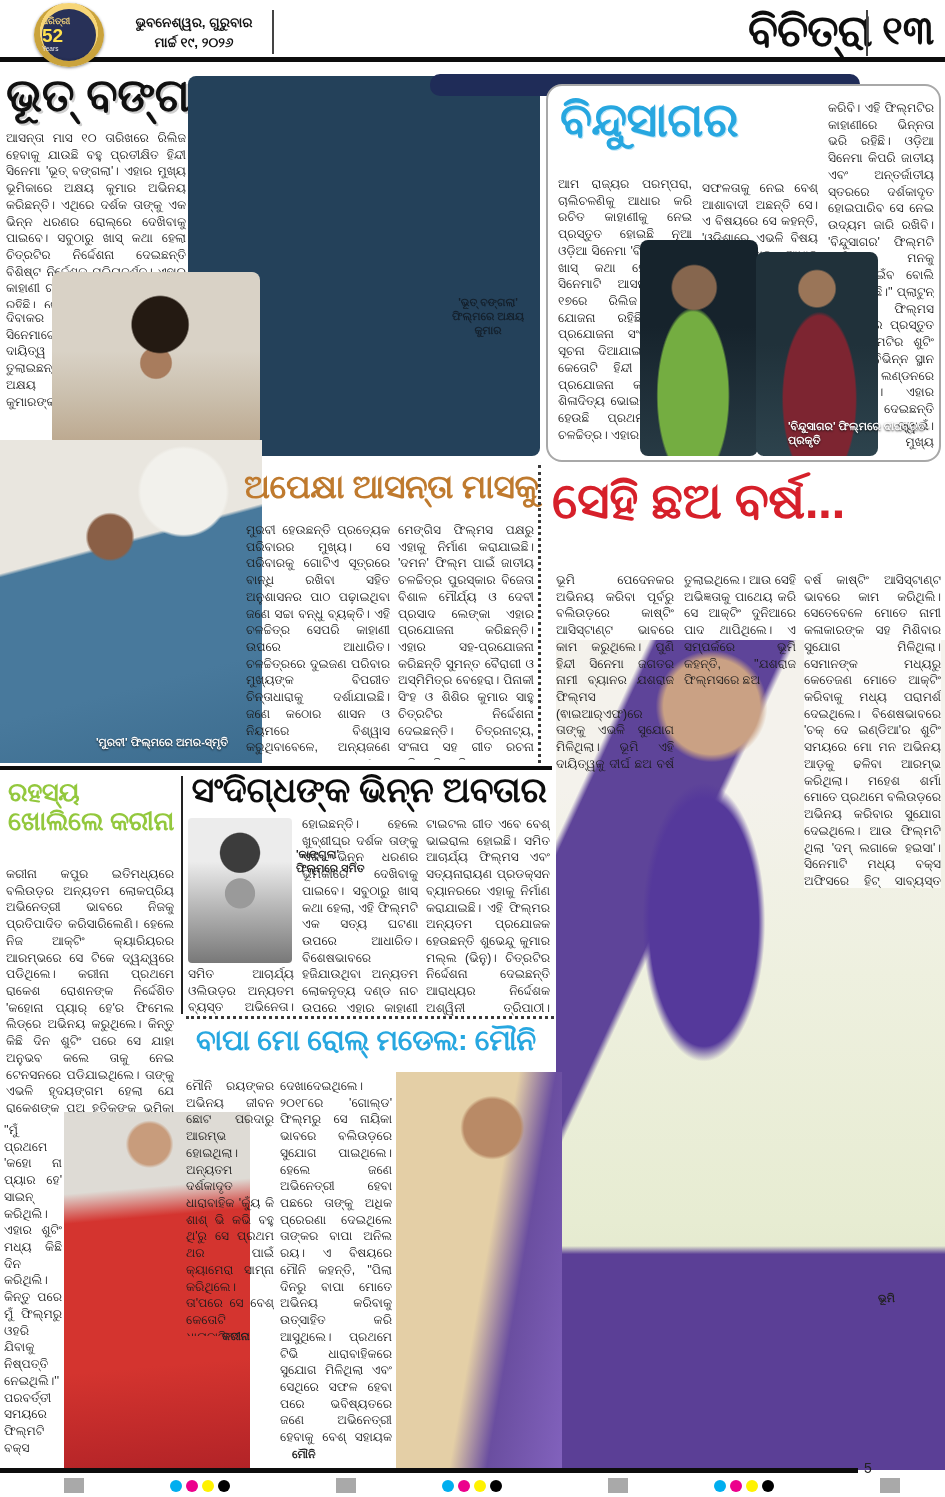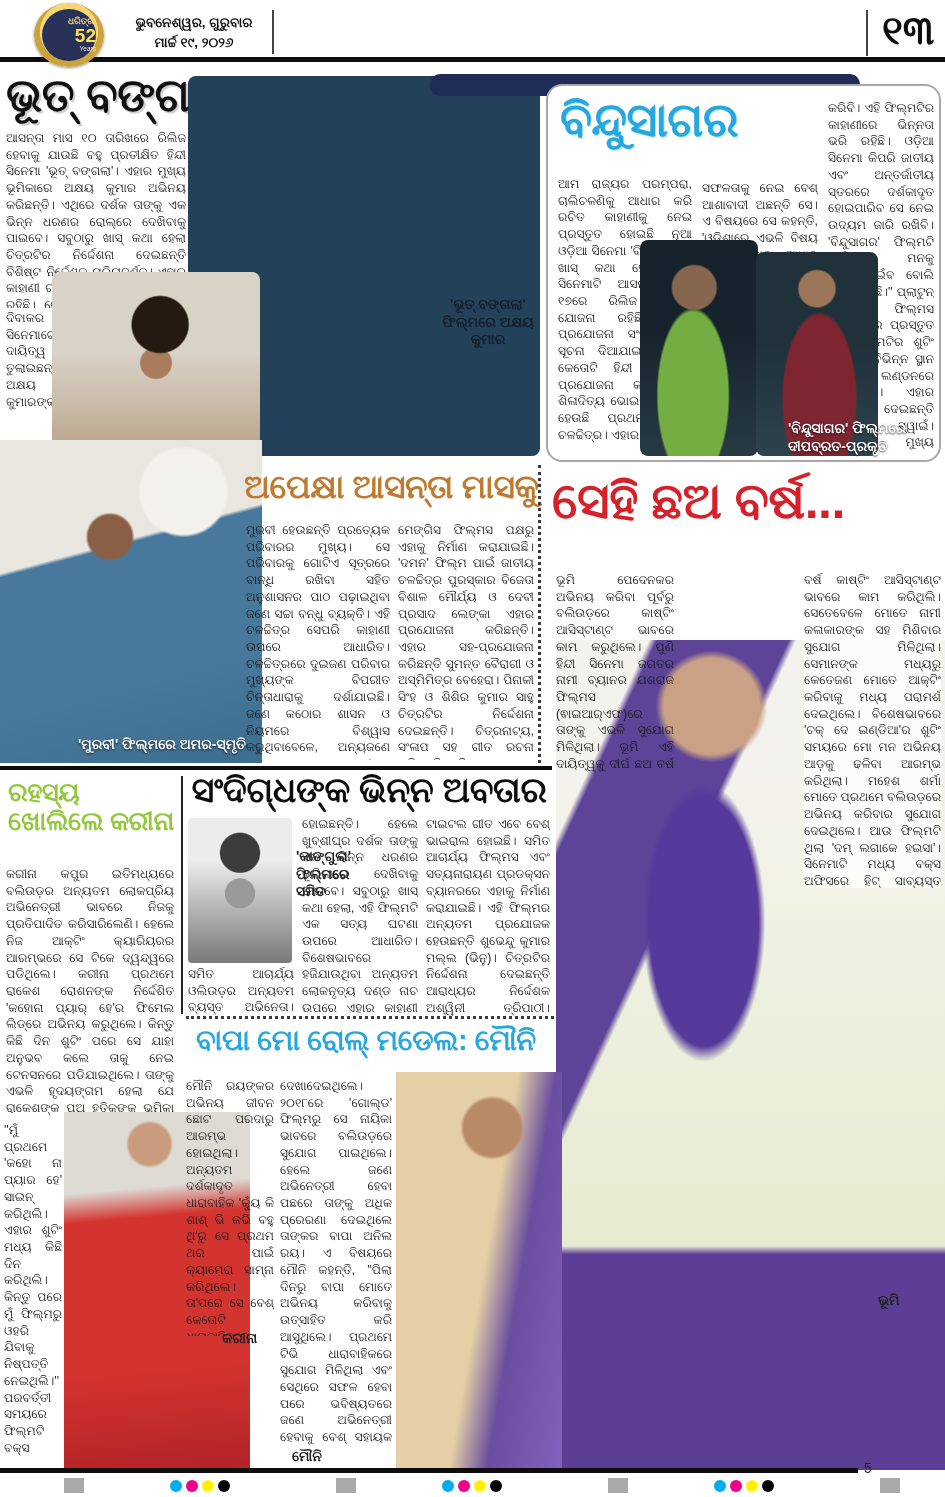--- a/index.html
+++ b/index.html
@@ -1,32 +1,32 @@
 <!DOCTYPE html>
 <html><head>
 <meta charset="utf-8">
 <style>
   html,body{margin:0;padding:0;background:#d9d9d9;}
   #page{position:relative;width:945px;height:1497px;background:#ffffff;overflow:hidden;
         font-family:"Liberation Sans",sans-serif;color:#141414;}
   .abs{position:absolute;}
   .body-text{font-size:12.3px;line-height:1.36;text-align:justify;color:#1b1b1b;overflow:hidden;}
   .headline{font-weight:bold;letter-spacing:-0.5px;}
-  .caption{font-size:14px;font-weight:bold;line-height:1.25;}
+  .caption{font-size:11px;font-weight:bold;line-height:1.25;}
   .caption-light{color:#ffffff;text-shadow:0 1px 2px rgba(0,0,0,.8);}
   .photo{border-radius:8px;overflow:hidden;}
   
   #top-rule{left:0;top:57px;width:945px;height:5px;background:#0d0d0d;}
   #logo{left:26px;top:3px;width:88px;height:64px;}
   #logo .wreath{position:absolute;left:8px;top:0;width:70px;height:64px;border-radius:50%;
      background:radial-gradient(circle at 50% 45%,#f7d678 0 58%,#caa33c 59% 78%,#e9cd7a 79% 100%);
      box-shadow:0 1px 3px rgba(0,0,0,.45);}
   #logo .inner{position:absolute;left:16px;top:6px;width:54px;height:52px;border-radius:50%;
      background:radial-gradient(circle at 50% 35%,#283158 0 70%,#141a38 100%);
-     display:flex;flex-direction:column;align-items:flex-end;justify-content:center;}
+     display:flex;flex-direction:column;align-items:flex-start;justify-content:center;}
   #logo .brand{font-size:9px;font-weight:bold;color:#f2d27a;line-height:1;}
   #logo .num{font-size:19px;font-weight:bold;color:#ffe14d;line-height:1.05;}
   #logo .yrs{font-size:6.5px;color:#e8e8e8;line-height:1;}
   .hdr-date{font-size:13.5px;font-weight:bold;color:#111;line-height:1.5;}
   .vrule{width:2px;background:#444;}
   #masthead{font-size:44px;font-weight:bold;color:#0e0e0e;letter-spacing:-1px;}
   #pageno-odia{font-size:40px;font-weight:bold;color:#0e0e0e;}
   
   #hl-bhoot{left:6px;top:68px;width:300px;font-size:46px;color:#101010;
      text-shadow:2px 2px 0 #cfcfcf;}
@@ -99,20 +99,21 @@
       <span class="yrs">Years</span>
     </div>
   </div>
 
   <div class="abs hdr-date" style="left:124px;top:13px;width:140px;text-align:center;">
     <div>ଭୁବନେଶ୍ୱର, ଗୁରୁବାର</div>
     <div>ମାର୍ଚ୍ଚ ୧୯, ୨୦୨୬</div>
   </div>
   <div class="abs vrule" style="left:272px;top:10px;height:44px;"></div>
 
+  <div class="abs" id="masthead" style="left:748px;top:6px;">ବିଚିତ୍ରା</div>
   <div class="abs vrule" style="left:866px;top:10px;height:46px;"></div>
   <div class="abs" id="pageno-odia" style="left:882px;top:8px;">୧୩</div>
 
   <div class="abs headline" id="hl-bhoot">ଭୂତ୍ ବଙ୍ଗଲା</div>
   <div class="abs body-text" style="left:6px;top:130px;width:180px;height:178px;">ଆସନ୍ତା ମାସ ୧୦ ତାରିଖରେ ରିଲିଜ ହେବାକୁ ଯାଉଛି ବହୁ ପ୍ରତୀକ୍ଷିତ ହିନ୍ଦୀ ସିନେମା 'ଭୂତ୍ ବଙ୍ଗଲା'। ଏହାର ମୁଖ୍ୟ ଭୂମିକାରେ ଅକ୍ଷୟ କୁମାର ଅଭିନୟ କରିଛନ୍ତି। ଏଥିରେ ଦର୍ଶକ ତାଙ୍କୁ ଏକ ଭିନ୍ନ ଧରଣର ରୋଲ୍‌ରେ ଦେଖିବାକୁ ପାଇବେ। ସବୁଠାରୁ ଖାସ୍ କଥା ହେଲା ଚିତ୍ରଟିର ନିର୍ଦ୍ଦେଶନା ଦେଇଛନ୍ତି ବିଶିଷ୍ଟ ନିର୍ଦ୍ଦେଶକ ପ୍ରିୟଦର୍ଶନ। ଏହାର କାହାଣୀ ରହସ୍ୟ ଏବଂ ରୋମାଞ୍ଚରେ ଭରି ରହିଛି। କେବଳ ସେତିକି ନୁହେଁ, ଏଥିରୁ କମେଡିର ମଜା ପାଇପାରିବେ। ଫିଲ୍ମଟିର ପ୍ରଯୋଜନା କରିଛନ୍ତି ଅକ୍ଷୟ କୁମାର, ଖୋଇରା କପୁର ଏବଂ ଏକତା କପୁର। ଆକାଶ କୌଶିକ କାହାଣୀ ରଚନା କରିଛନ୍ତି। ରୋହନ ଶଙ୍କର ସଂଳାପ ଲେଖିଥିବା ବେଳେ ପ୍ରିୟଦର୍ଶନ ଏବଂ ରୋହନ ମିଳିତ ଭାବରେ ଚିତ୍ରନାଟ୍ୟ ରଚନା କରିଛନ୍ତି।</div>
   <div class="abs body-text" style="left:6px;top:310px;width:74px;height:100px;">ଦିବାକର ମଣି ସିନେମାଟୋଗ୍ରାଫି ଦାୟିତ୍ୱ ତୁଲାଇଛନ୍ତି। ଅକ୍ଷୟ କୁମାରଙ୍କ ବ୍ୟତୀତ ପରେଶ ରାୱଲ, ରାଜପାଲ ଯାଦବ ଏବଂ ତବୁ ପ୍ରମୁଖ କଳାକାର ଏଥିରେ ଅଭିନୟ କରିଛନ୍ତି।</div>
 
   <div class="abs photo photo-akshay" style="left:188px;top:76px;width:352px;height:380px;"></div>
   <div class="abs caption" style="left:438px;top:296px;width:100px;text-align:center;color:#14202c;">'ଭୂତ୍ ବଙ୍ଗଲା' ଫିଲ୍ମରେ ଅକ୍ଷୟ କୁମାର</div>
 
@@ -131,20 +132,21 @@
   <div class="abs caption caption-light" style="left:788px;top:420px;width:146px;text-align:left;">'ବିନ୍ଦୁସାଗର' ଫିଲ୍ମରେ ଦୀପବ୍ରତ-ପ୍ରକୃତି</div>
 
   <div class="abs headline" id="hl-apeksha">ଅପେକ୍ଷା ଆସନ୍ତା ମାସକୁ</div>
   <div class="abs body-text" style="left:246px;top:522px;width:144px;height:238px;">ମୁରବୀ ହେଉଛନ୍ତି ପ୍ରତ୍ୟେକ ପରିବାରର ମୁଖ୍ୟ। ସେ ପରିବାରକୁ ଗୋଟିଏ ସୂତ୍ରରେ ବାନ୍ଧି ରଖିବା ସହିତ ଅନୁଶାସନର ପାଠ ପଢ଼ାଇଥିବା ଜଣେ ସଚ୍ଚା ବନ୍ଧୁ ବ୍ୟକ୍ତି। ଏହି ଚଳଚ୍ଚିତ୍ର ସେପରି କାହାଣୀ ଉପରେ ଆଧାରିତ। ଚଳଚ୍ଚିତ୍ରରେ ଦୁଇଜଣ ପରିବାର ମୁଖ୍ୟଙ୍କ ବିପରୀତ ଚିନ୍ତାଧାରାକୁ ଦର୍ଶାଯାଇଛି। ଜଣେ କଠୋର ଶାସନ ଓ ନିୟମରେ ବିଶ୍ୱାସ କରୁଥିବାବେଳେ, ଅନ୍ୟଜଣେ ସ୍ନେହ, ମମତା ଓ ସ୍ୱାଧୀନତା ମାଧ୍ୟମରେ ପରିବାରକୁ ମଜଭୁତ ଭାବେ ଗଢ଼ିଛନ୍ତି। ଦୁଇ ପରିବାରର ସଂଘର୍ଷ ମାଧ୍ୟମରେ ସମ୍ପର୍କ ଓ ମୂଲ୍ୟବୋଧକୁ ନିଛକ ଭାବେ ଦର୍ଶାଯାଇଛି। ଫିଲ୍ମଟିର ଟାଇଟଲ ରହିଛି 'ମୁରବୀ'। ଉକ୍ତ ଚିତ୍ରଟି ଆସନ୍ତା ମାସ ୧୪ରେ ରିଲିଜ ହେବାକୁ ଯାଉଛି ବୋଲି ପ୍ରଯୋଜନା ସଂସ୍ଥା ପକ୍ଷରୁ ସୂଚନା ଦିଆଯାଇଛି।</div>
   <div class="abs body-text" style="left:398px;top:522px;width:136px;height:238px;">ମେଙ୍ଗିସ ଫିଲ୍ମସ ପକ୍ଷରୁ ଏହାକୁ ନିର୍ମାଣ କରାଯାଇଛି। 'ଦମନ' ଫିଲ୍ମ ପାଇଁ ଜାତୀୟ ଚଳଚ୍ଚିତ୍ର ପୁରସ୍କାର ବିଜେତା ବିଶାଳ ମୌର୍ଯ୍ୟ ଓ ଦେବୀ ପ୍ରସାଦ ଲେଙ୍କା ଏହାର ପ୍ରଯୋଜନା କରିଛନ୍ତି। ଏହାର ସହ-ପ୍ରଯୋଜନା କରିଛନ୍ତି ସୁମନ୍ତ ବୈରାଗୀ ଓ ଅସ୍ମିମିତ୍ର ବେହେରା। ପିନାକୀ ସିଂହ ଓ ଶିଶିର କୁମାର ସାହୁ ଚିତ୍ରଟିର ନିର୍ଦ୍ଦେଶନା ଦେଇଛନ୍ତି। ଚିତ୍ରନାଟ୍ୟ, ସଂଳାପ ସହ ଗୀତ ରଚନା କରିଛନ୍ତି ପି. ସନ୍ତୋଷ। ଗୀତଗୁଡ଼ିକୁ ସ୍ୱର ଦେଇଛନ୍ତି ଅସ୍ମିମିତ୍ରା ବେହେରା। କୁନା ତ୍ରିପାଠୀ, ଜୟପ୍ରକାଶ ଦାସ, ବିଜୟିନୀ ମିଶ୍ର, ଅଙ୍କିତା ମହାନ୍ତି, ବି ଏସ୍ ବୈଶାଳୀ, ଉଦିତ ଗୁରୁ, ଅମୀର, ପ୍ରଗତି ଓ ପ୍ରସେନ୍‌ଜିତ ପ୍ରମୁଖ କଳାକାର ଏଥିରେ ଅଭିନୟ କରିଛନ୍ତି।</div>
   <div class="abs dot-v" style="left:538px;top:465px;height:298px;"></div>
 
   <div class="abs headline" id="hl-sehi">ସେହି ଛଅ ବର୍ଷ...</div>
   <div class="abs photo photo-bhumi" style="left:556px;top:640px;width:389px;height:830px;border-radius:0;"></div>
   <div class="abs body-text" style="left:556px;top:572px;width:118px;height:200px;">ଭୂମି ପେଦେନକର ଅଭିନୟ କରିବା ପୂର୍ବରୁ ବଲିଉଡ଼ରେ କାଷ୍ଟିଂ ଆସିସ୍ଟାଣ୍ଟ ଭାବରେ କାମ କରୁଥିଲେ। ପୁଣି ହିନ୍ଦୀ ସିନେମା ଜଗତର ନାମୀ ବ୍ୟାନର ଯଶରାଜ ଫିଲ୍ମସ (ଵାଇଆର୍‌ଏଫ)ରେ ତାଙ୍କୁ ଏଭଳି ସୁଯୋଗ ମିଳିଥିଲା। ଭୂମି ଏହି ଦାୟିତ୍ୱକୁ ଦୀର୍ଘ ଛଅ ବର୍ଷ ଧରି ବେଶ୍ ସୁଚାରୁ ରୂପେ</div>
+  <div class="abs body-text" style="left:684px;top:572px;width:112px;height:122px;">ତୁଲାଇଥିଲେ। ଆଉ ସେହି ଅଭିଜ୍ଞତାକୁ ପାଥେୟ କରି ସେ ଆକ୍ଟିଂ ଦୁନିଆରେ ପାଦ ଥାପିଥିଲେ। ଏ ସମ୍ପର୍କରେ ଭୂମି କହନ୍ତି, ''ଯଶରାଜ ଫିଲ୍ମସରେ ଛଅ</div>
   <div class="abs body-text" style="left:804px;top:572px;width:137px;height:316px;background:rgba(255,255,255,.78);">ବର୍ଷ କାଷ୍ଟିଂ ଆସିସ୍ଟାଣ୍ଟ ଭାବରେ କାମ କରିଥିଲି। ସେତେବେଳେ ମୋତେ ନାମୀ କଳାକାରଙ୍କ ସହ ମିଶିବାର ସୁଯୋଗ ମିଳିଥିଲା। ସେମାନଙ୍କ ମଧ୍ୟରୁ କେତେଜଣ ମୋତେ ଆକ୍ଟିଂ କରିବାକୁ ମଧ୍ୟ ପରାମର୍ଶ ଦେଇଥିଲେ। ବିଶେଷଭାବରେ 'ଚକ୍ ଦେ ଇଣ୍ଡିଆ'ର ଶୁଟିଂ ସମୟରେ ମୋ ମନ ଅଭିନୟ ଆଡ଼କୁ ଢଳିବା ଆରମ୍ଭ କରିଥିଲା। ମହେଶ ଶର୍ମା ମୋତେ ପ୍ରଥମେ ବଲିଉଡ଼ରେ ଅଭିନୟ କରିବାର ସୁଯୋଗ ଦେଇଥିଲେ। ଆଉ ଫିଲ୍ମଟି ଥିଲା 'ଦମ୍ ଲଗାକେ ହଇସା'। ସିନେମାଟି ମଧ୍ୟ ବକ୍ସ ଅଫିସରେ ହିଟ୍ ସାବ୍ୟସ୍ତ ହୋଇଥିଲା।'' ଭୂମିଙ୍କୁ ପ୍ରଥମ ସିନେମା ପାଇଁ ବେଶ୍ କସରତ କରିବାକୁ ପଡିଥିଲା। କାରଣ ଏହି ଫିଲ୍ମର 'ସନ୍ଧ୍ୟା' ଭୂମିକା ପାଇଁ ପାଖାପାଖି ୧୦୦ ଜଣ ନବାଗତା ଅଡିଶନରେ ଅଂଶଗ୍ରହଣ କରିଥିଲେ। ହେଲେ ଶେଷରେ ଭୂମିଙ୍କ ମୁଣ୍ଡରେ ହାତୀ ସୁନା କଳସ ଢାଳିଥିଲା। ଆକ୍ଟିଂ କରିବାକୁ ସୁଯୋଗ ତ ମିଳିଗଲା, ହେଲେ ଏଥିଲାଗି ତାଙ୍କୁ ନିଜ ଓଜନ କମାଇବାକୁ ପଡିଥିଲା।</div>
   <div class="abs caption" style="left:850px;top:1292px;color:#222;margin-left:28px;">ଭୂମି</div>
 
   <div class="abs blackbar" style="left:0;top:766px;width:552px;height:4px;"></div>
   <div class="abs headline" id="hl-rahasya">ରହସ୍ୟ ଖୋଲିଲେ କରୀନା</div>
   <div class="abs body-text" style="left:6px;top:866px;width:168px;height:252px;">କରୀନା କପୁର ଇତିମଧ୍ୟରେ ବଲିଉଡ଼ର ଅନ୍ୟତମ ଲୋକପ୍ରିୟ ଅଭିନେତ୍ରୀ ଭାବରେ ନିଜକୁ ପ୍ରତିପାଦିତ କରିସାରିଲେଣି। ହେଲେ ନିଜ ଆକ୍ଟିଂ କ୍ୟାରିୟରର ଆରମ୍ଭରେ ସେ ଟିକେ ଦ୍ୱନ୍ଦ୍ୱରେ ପଡିଥିଲେ। କରୀନା ପ୍ରଥମେ ରାକେଶ ରୋଶନଙ୍କ ନିର୍ଦ୍ଦେଶିତ 'କହୋନା ପ୍ୟାର୍ ହେ'ର ଫିମେଲ ଲିଡ୍‌ରେ ଅଭିନୟ କରୁଥିଲେ। କିନ୍ତୁ କିଛି ଦିନ ଶୁଟିଂ ପରେ ସେ ଯାହା ଅନୁଭବ କଲେ ତାକୁ ନେଇ ଟେନସନରେ ପଡିଯାଇଥିଲେ। ତାଙ୍କୁ ଏଭଳି ହୃଦୟଙ୍ଗମ ହେଲା ଯେ ରାକେଶଙ୍କ ପୁଅ ହୃତିକଙ୍କ ଭୂମିକା କିପରି ଏହି ଫିଲ୍ମରେ ଅଧିକ ଗୁରୁତ୍ୱ ବହନ କରିବ ସେ ନେଇ ଚେଷ୍ଟା କରାଯାଉଛି। ଏହାଦ୍ୱାରା ଅନ୍ୟ ରୋଲଗୁଡିକ ଗୌଣ ହୋଇଯାଉଛି। ତେଣୁ ବେଶ୍ କିଛି ଭାବିଚିନ୍ତି ସେ ଏହି ଫିଲ୍ମର ଶୁଟିଂରୁ ଓହରି ଯାଇଥିଲେ। ଏ ବିଷୟରେ କରୀନା କହନ୍ତି,</div>
   <div class="abs body-text" style="left:4px;top:1122px;width:58px;height:336px;">''ମୁଁ ପ୍ରଥମେ 'କହୋ ନା ପ୍ୟାର ହେ' ସାଇନ୍ କରିଥିଲି। ଏହାର ଶୁଟିଂ ମଧ୍ୟ କିଛି ଦିନ କରିଥିଲି। କିନ୍ତୁ ପରେ ମୁଁ ଫିଲ୍ମରୁ ଓହରି ଯିବାକୁ ନିଷ୍ପତ୍ତି ନେଇଥିଲି।'' ପରବର୍ତ୍ତୀ ସମୟରେ ଫିଲ୍ମଟି ବକ୍ସ ଅଫିସରେ ହିଟ୍ ସାବ୍ୟସ୍ତ ହୋଇଥିଲା</div>
   <div class="abs photo photo-kareena" style="left:64px;top:1112px;width:186px;height:358px;border-radius:0;"></div>
   <div class="abs caption" style="left:222px;top:1330px;color:#222;">କରୀନା</div>
   <div class="abs vrule" style="left:181px;top:776px;height:238px;background:#222;"></div>

